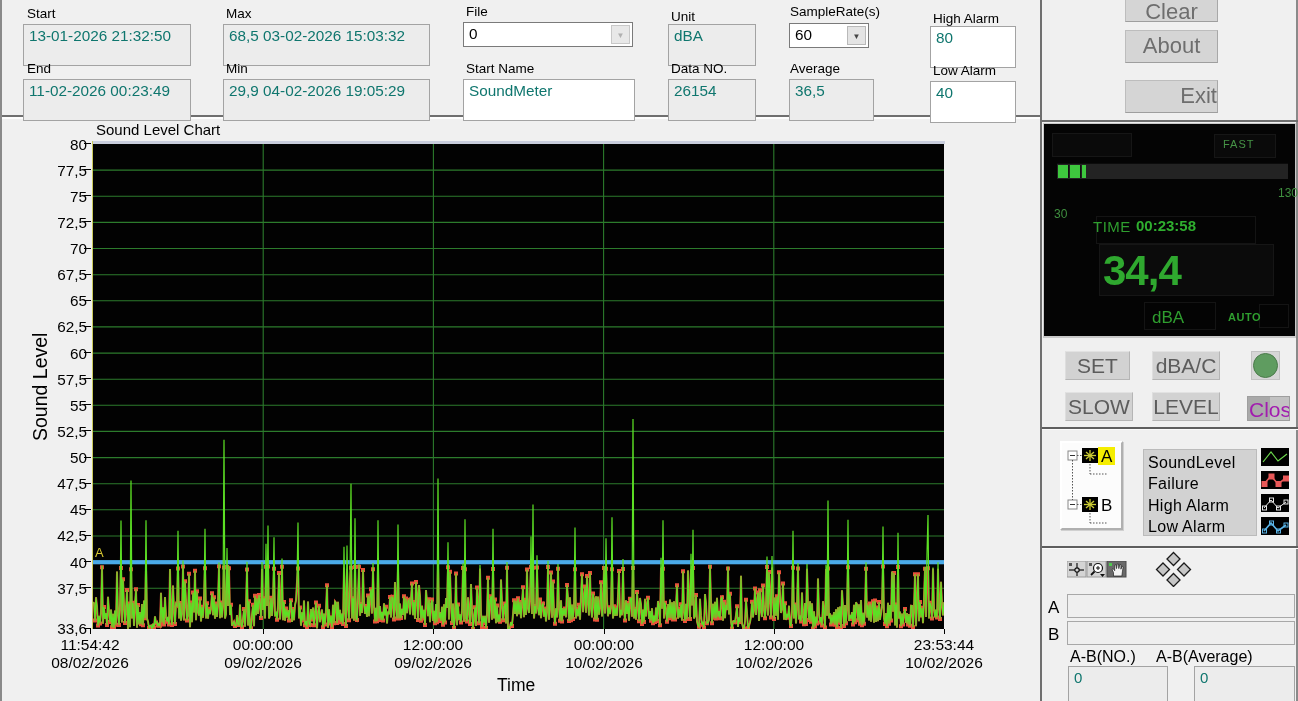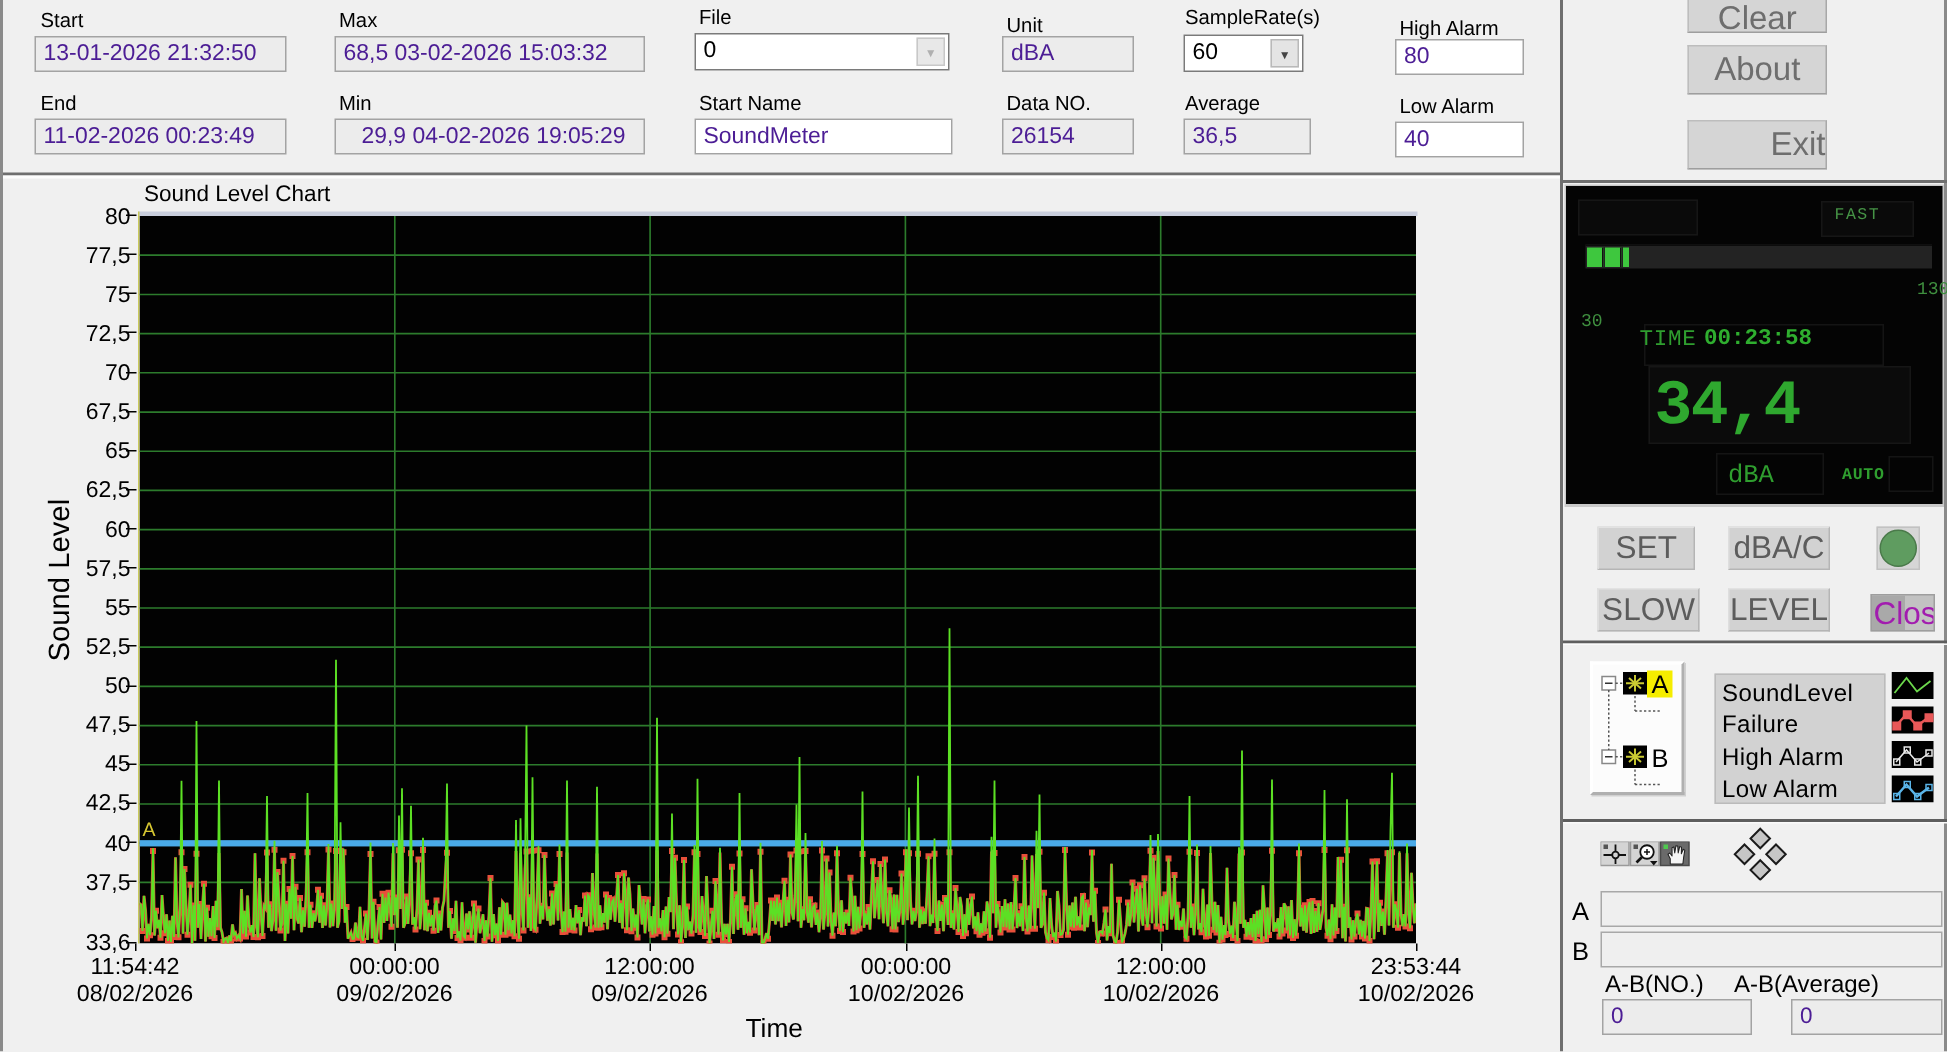--- a/index.html
+++ b/index.html
@@ -1,20 +1,20 @@
 <!DOCTYPE html>
 <html><head><meta charset="utf-8">
 <style>
 * { margin:0; padding:0; box-sizing:border-box; }
 html,body { width:1298px; height:701px; overflow:hidden; }
 body { font-family:"Liberation Sans", sans-serif; background:#f0f0f0; position:relative; }
 .abs { position:absolute; }
 .lbl { position:absolute; font-size:13.5px; color:#000; white-space:nowrap; }
-.fld { position:absolute; height:24px; border:1px solid #a3a3a3; background:#ececec;
-       font-size:15.3px; color:#4c1d95; padding:2px 0 12px 5px; white-space:nowrap; }
+.fld { position:absolute; height:42px; border:1px solid #a3a3a3; background:#ececec;
+       font-size:15.3px; color:#0f766e; padding:2px 0 12px 5px; white-space:nowrap; }
 .fldw { background:#fff; }
 .combo { position:absolute; height:25px; border:1px solid #7a7a7a; background:#fff;
          font-size:15.3px; padding:2px 0 0 5px; }
 .cbtn { position:absolute; top:2px; right:2px; width:19px; height:19px;
         background:#e8e8e8; border:1px solid #c8c8c8; text-align:center;
         font-size:10px; color:#9a9a9a; line-height:17.5px; }
 .bigbtn { position:absolute; left:1125px; width:93px; height:33px; background:#d5d5d5;
           border:1px solid #bdbdbd; border-bottom-color:#9e9e9e; border-right-color:#a8a8a8;
           color:#6e6e6e; font-size:22px; text-align:center; line-height:30px; }
 .ylab { position:absolute; right:1211px; width:0; font-size:15.3px; color:#000; text-align:right;
@@ -39,21 +39,21 @@
 <div class="abs" style="left:1042px;top:120px;width:256px;height:2px;background:#6f6f6f;"></div>
 
 <div class="lbl" style="left:27px;top:6px;">Start</div>
 <div class="fld" style="left:23px;top:24px;width:168px;">13-01-2026 21:32:50</div>
 <div class="lbl" style="left:27px;top:61px;">End</div>
 <div class="fld" style="left:23px;top:79px;width:168px;">11-02-2026 00:23:49</div>
 
 <div class="lbl" style="left:226px;top:6px;">Max</div>
 <div class="fld" style="left:223px;top:24px;width:207px;">68,5 03-02-2026 15:03:32</div>
 <div class="lbl" style="left:226px;top:61px;">Min</div>
-<div class="fld" style="left:223px;top:79px;width:207px;text-align:center;">29,9 04-02-2026 19:05:29</div>
+<div class="fld" style="left:223px;top:79px;width:207px;">29,9 04-02-2026 19:05:29</div>
 
 <div class="lbl" style="left:466px;top:4px;">File</div>
 <div class="combo" style="left:463px;top:22px;width:170px;">0<span class="cbtn" style="font-size:8px;color:#b0b0b0;line-height:19px;">▼</span></div>
 <div class="lbl" style="left:466px;top:61px;">Start Name</div>
 <div class="fld fldw" style="left:463px;top:79px;width:172px;">SoundMeter</div>
 
 <div class="lbl" style="left:671px;top:9px;">Unit</div>
 <div class="fld" style="left:668px;top:24px;width:88px;">dBA</div>
 <div class="lbl" style="left:671px;top:61px;">Data NO.</div>
 <div class="fld" style="left:668px;top:79px;width:88px;">26154</div>
@@ -174,21 +174,21 @@
 <div class="xlab" style="left:892px">
     <div>23:53:44</div>
     <div>10/02/2026</div>
   </div>
 <div class="xtick" style="left:944px"></div>
 <div class="abs" style="left:28px;top:318px;width:20px;height:123px;">
   <div style="transform:rotate(-90deg); transform-origin:0 0; position:absolute; left:1px; top:123px; font-size:19.5px; white-space:nowrap;">Sound Level</div>
 </div>
 <div class="abs" style="left:497px;top:675px;font-size:17.5px;">Time</div>
 
-<div class="abs" style="left:1043px;top:123px;width:253px;height:215px;background:#c9c9c9;font-family:Liberation Mono, monospace;">
+<div class="abs" style="left:1043px;top:123px;width:253px;height:215px;background:#c9c9c9;">
  <div class="abs" style="left:1px;top:1px;width:251px;height:212px;background:#040404;">
 
   <div class="abs" style="left:8px;top:9px;width:80px;height:24px;border:1px solid #161616;background:#0a0a0a;"></div>
   <div class="abs" style="left:170px;top:10px;width:62px;height:24px;border:1px solid #161616;background:#0a0a0a;"></div>
   <div class="abs" style="left:52px;top:92px;width:160px;height:28px;border:1px solid #141414;"></div>
   <div class="abs" style="left:55px;top:120px;width:175px;height:52px;border:1px solid #161616;background:#0b0b0b;"></div>
   <div class="abs" style="left:100px;top:178px;width:72px;height:28px;border:1px solid #141414;"></div>
   <div class="abs" style="left:215px;top:180px;width:30px;height:24px;border:1px solid #141414;"></div>
 
   <div class="lcdtxt" style="left:179px;top:14px;font-size:11px;color:#469446;letter-spacing:1px;">FAST</div>

